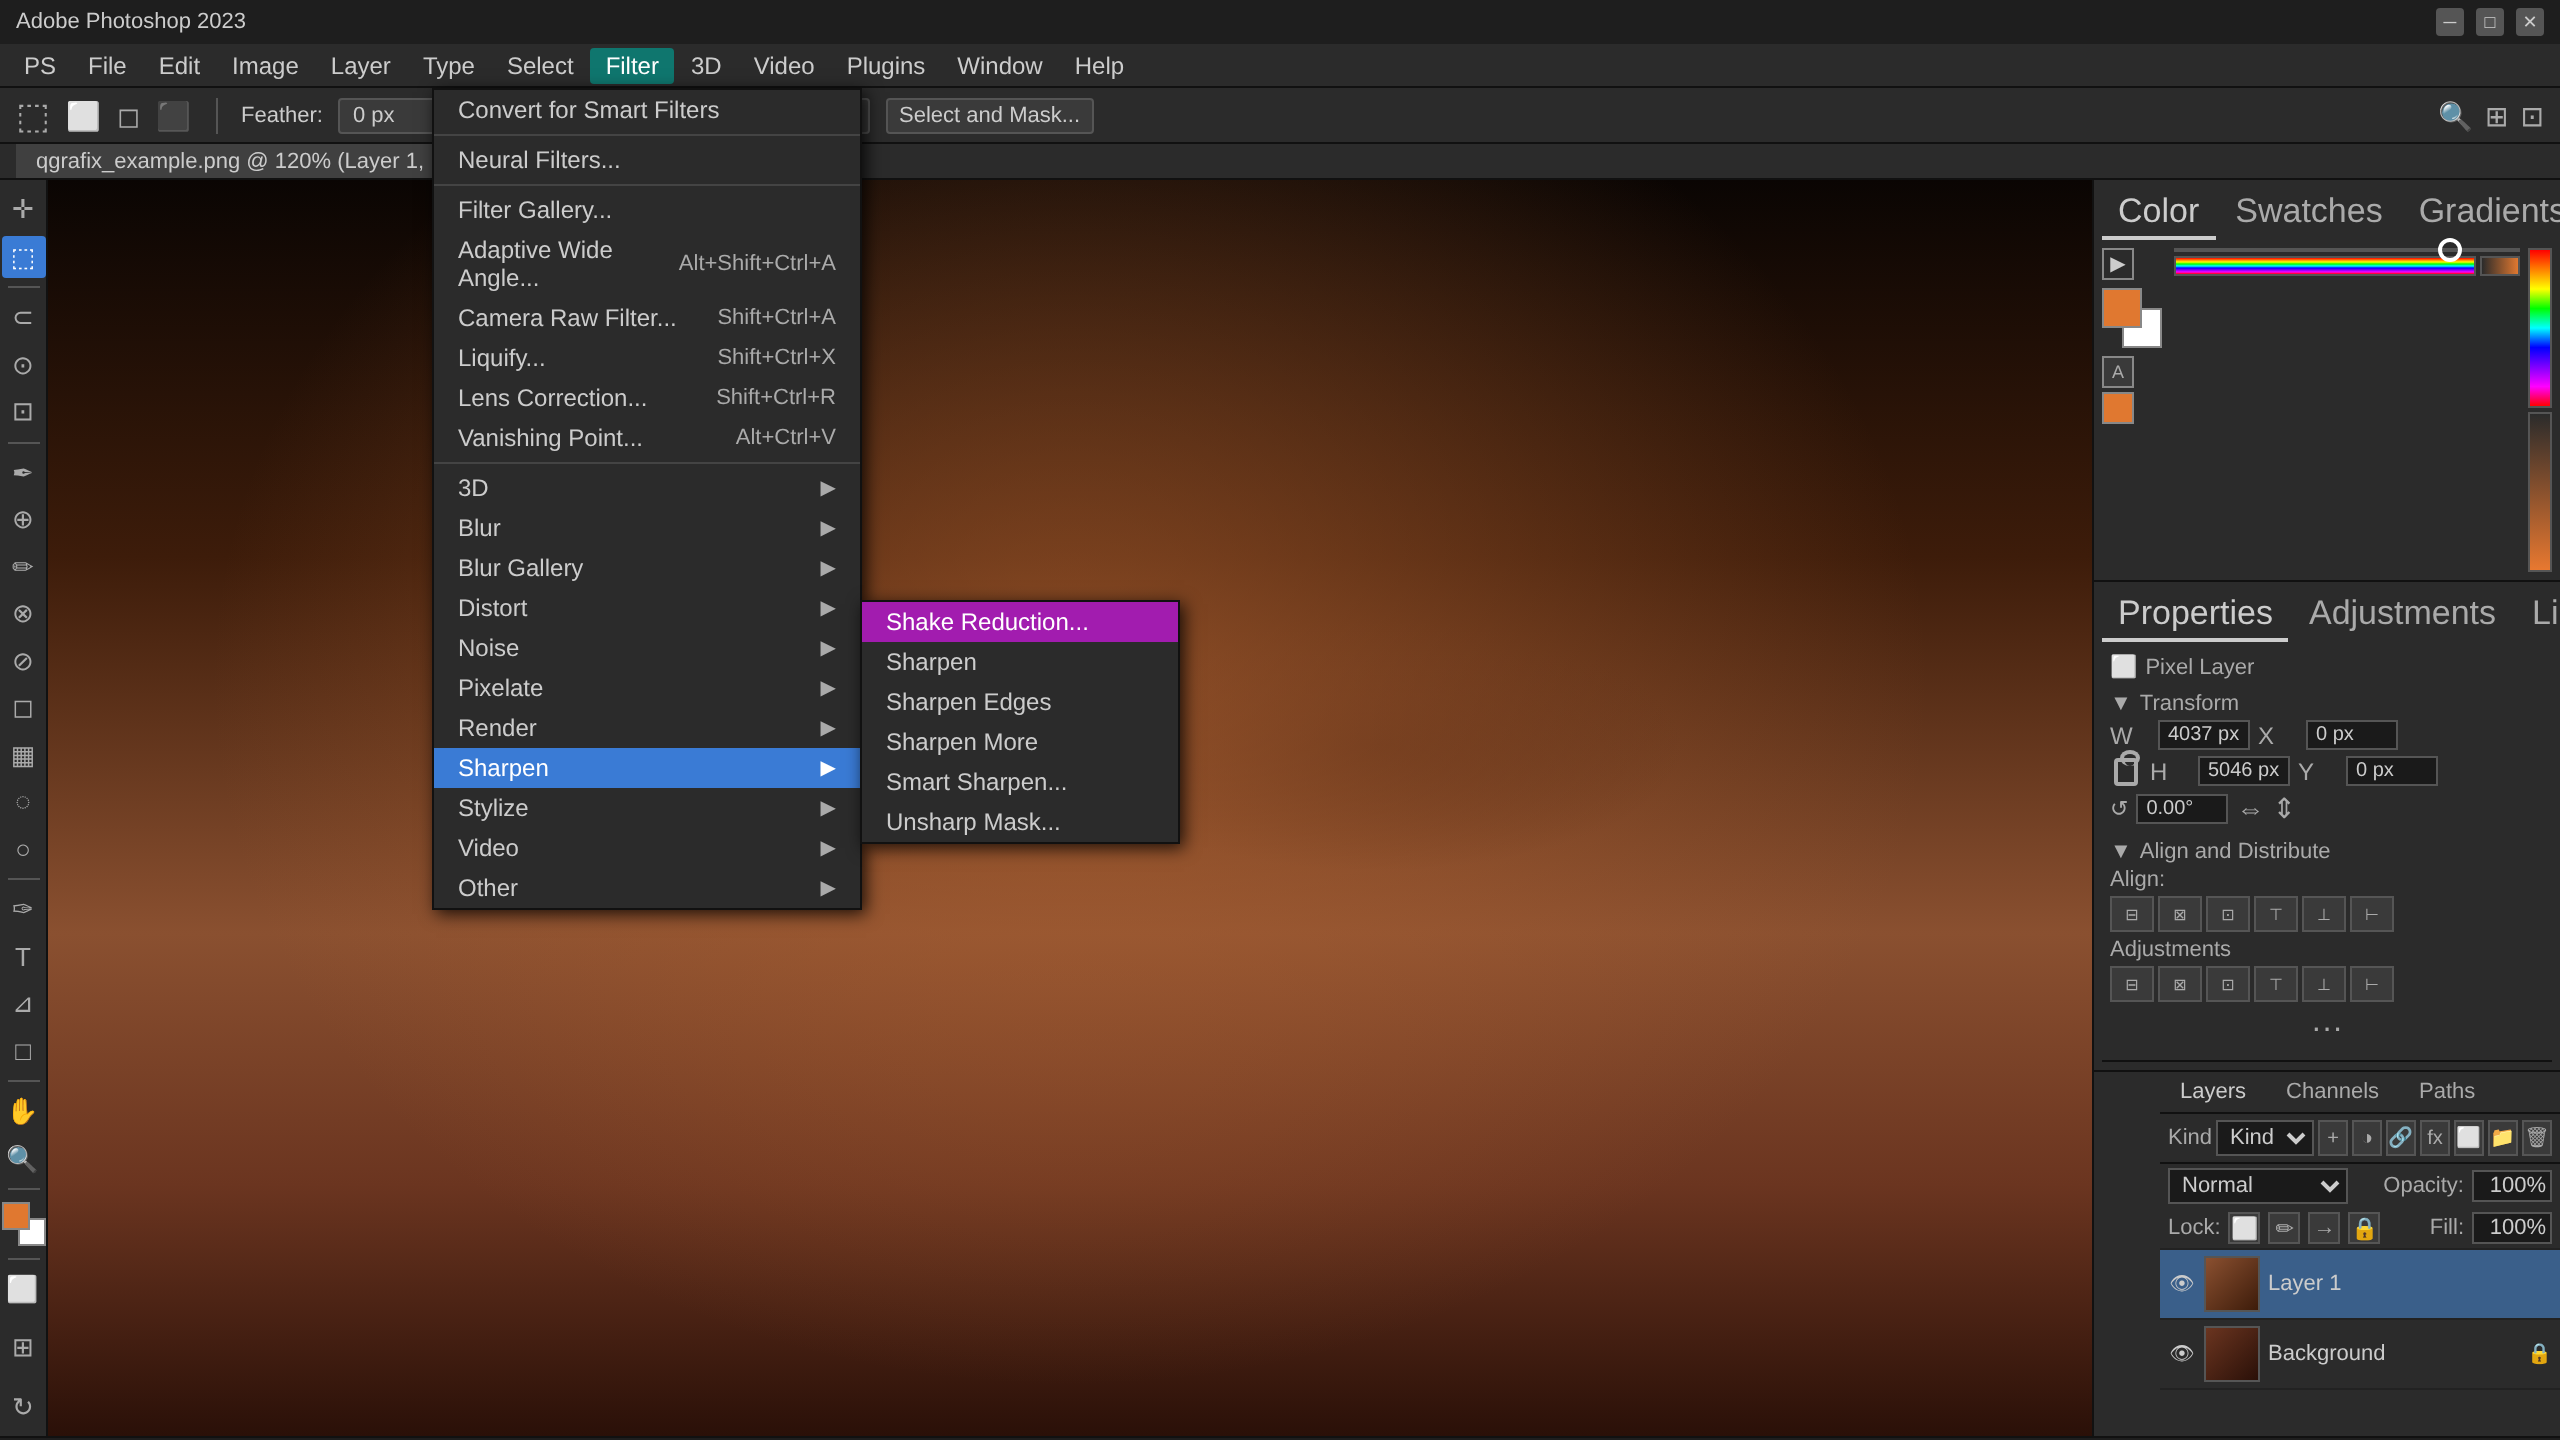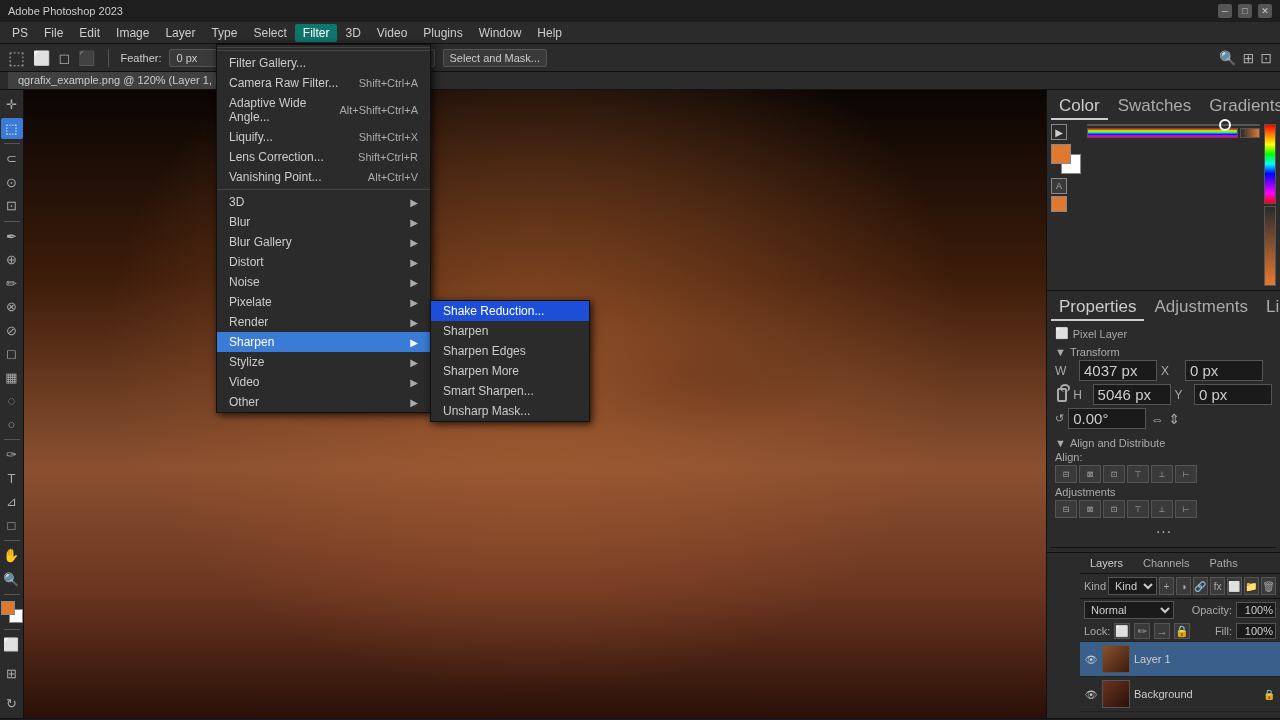--- a/index.html
+++ b/index.html
@@ -202,22 +202,22 @@
       display: flex;
       align-items: center;
       gap: 4px;
     }
     .prop-label { color: #aaa; width: 20px; }
     .prop-input {
       background: #1a1a1a;
       border: 1px solid #555;
       color: #ccc;
       padding: 1px 4px;
-      font-size: 15px;
-      width: 78px;
+      font-size: 10px;
+      width: 46px;
     }
     .lock-icon-small {
       width: 12px; height: 14px;
       border: 2px solid #aaa;
       border-radius: 2px;
       position: relative;
     }
     .lock-icon-small::before {
       content: '';
       position: absolute;
@@ -392,21 +392,21 @@
       z-index: 1001;
     }
     .sharpen-item {
       display: flex;
       align-items: center;
       padding: 3px 12px;
       font-size: 12px;
       color: #ccc;
       cursor: pointer;
     }
-    .sharpen-item.highlighted { background: #1d4ed8; color: white; }
+    .sharpen-item.highlighted { background: #a21caf; color: white; }
 
     
     #canvas-tab {
       height: 18px;
       background: #2b2b2b;
       display: flex;
       align-items: center;
       padding: 0 8px;
       font-size: 11px;
       border-bottom: 1px solid #111;
@@ -686,32 +686,38 @@
 </div>
 
 <div id="status-bar">
   
   
   
   
 </div>
 
 <div id="filter-menu">
+  <div class="filter-menu-item">
+    <span>Convert for Smart Filters</span>
+  </div>
   <div class="filter-menu-separator"></div>
+  <div class="filter-menu-item">
+    <span>Neural Filters...</span>
+  </div>
   <div class="filter-menu-separator"></div>
   <div class="filter-menu-item">
     <span>Filter Gallery...</span>
+  </div>
+  <div class="filter-menu-item">
+    <span>Adaptive Wide Angle...</span>
+    <span class="menu-shortcut">Alt+Shift+Ctrl+A</span>
   </div>
   <div class="filter-menu-item">
     <span>Camera Raw Filter...</span>
     <span class="menu-shortcut">Shift+Ctrl+A</span>
-  </div>
-  <div class="filter-menu-item">
-    <span>Adaptive Wide Angle...</span>
-    <span class="menu-shortcut">Alt+Shift+Ctrl+A</span>
   </div>
   <div class="filter-menu-item">
     <span>Liquify...</span>
     <span class="menu-shortcut">Shift+Ctrl+X</span>
   </div>
   <div class="filter-menu-item">
     <span>Lens Correction...</span>
     <span class="menu-shortcut">Shift+Ctrl+R</span>
   </div>
   <div class="filter-menu-item">

